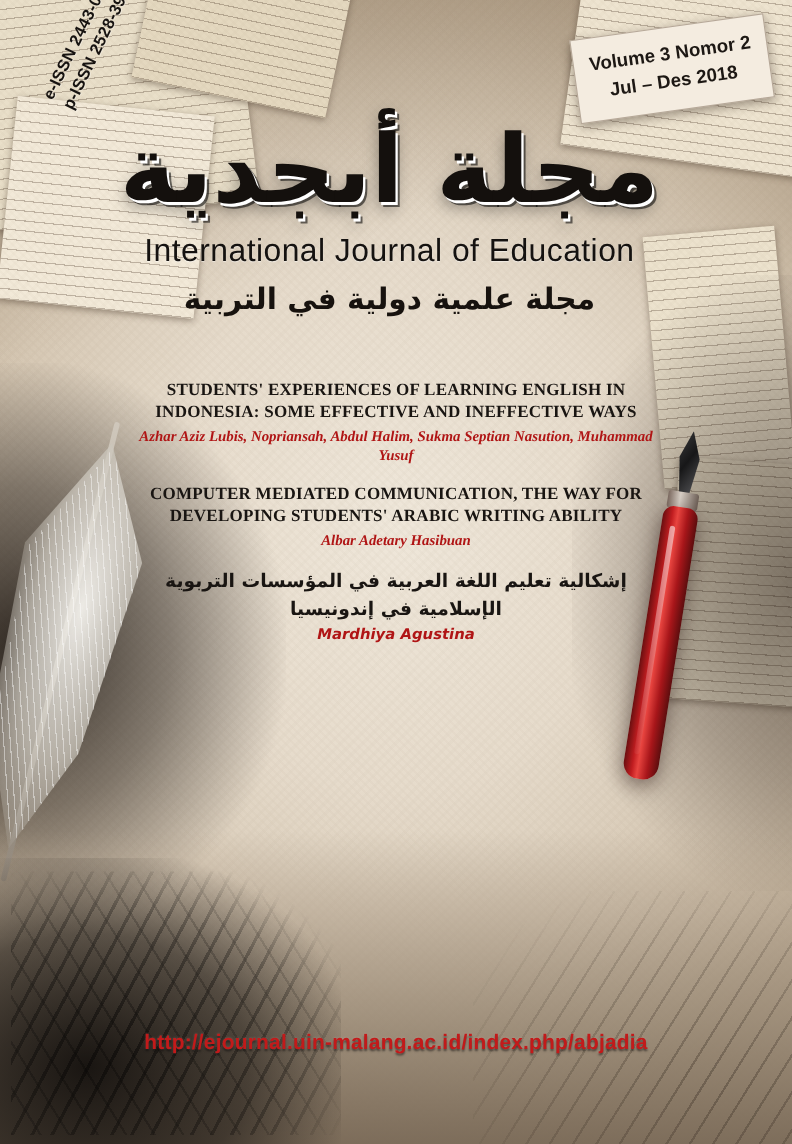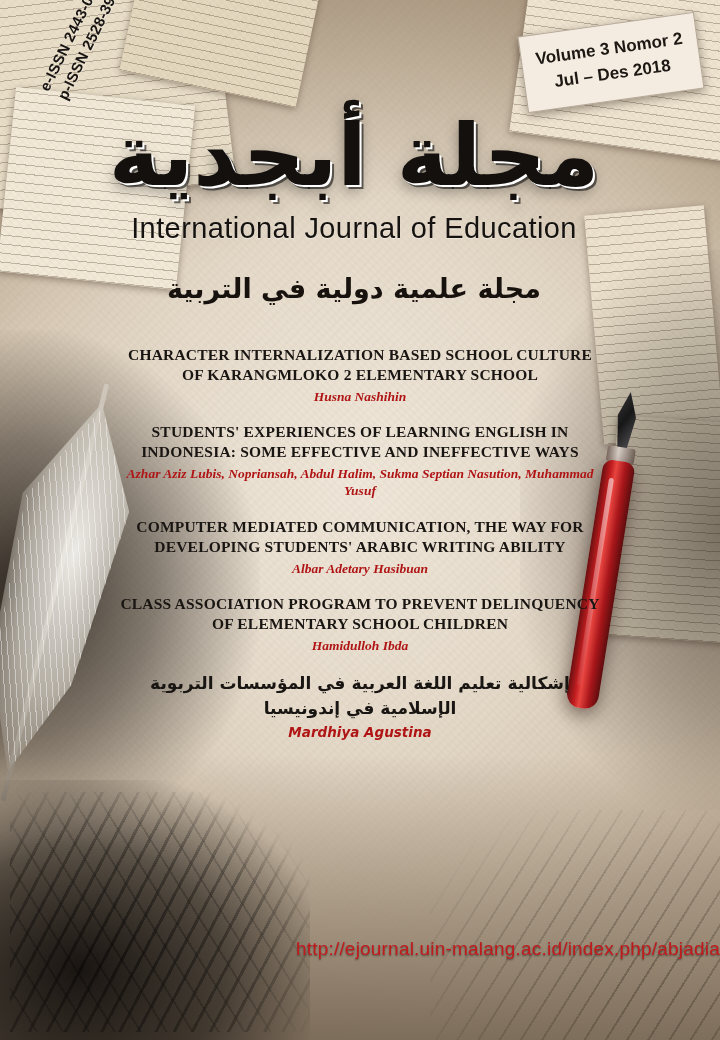--- a/index.html
+++ b/index.html
@@ -243,21 +243,21 @@
   }
   .journal-title {
     margin-top: 14px;
     font-family: "Liberation Sans", sans-serif;
     font-size: 29px;
     color: #151210;
     letter-spacing: .4px;
     text-shadow: 0 1px 1px rgba(255,255,255,0.5);
   }
   .journal-title-ar {
-    margin-top: 28px;
+    margin-top: 12px;
     font-family: "DejaVu Sans", sans-serif;
     direction: rtl;
     font-size: 27px;
     font-weight: bold;
     color: #17120e;
   }
 
   
   .articles {
     position: absolute;
@@ -293,23 +293,23 @@
   .article-authors.ar {
     font-family: "DejaVu Sans", sans-serif;
     font-style: italic;
   }
 
   
   .journal-url {
     position: absolute;
     left: 0; right: 0;
     top: 938px;
-    text-align: right;
+    text-align: center;
     font-family: "Liberation Sans", sans-serif;
-    font-weight: normal;
+    font-weight: bold;
     font-size: 19px;
     color: #c21a1a;
     text-shadow: 0 1px 2px rgba(0,0,0,0.55), 0 0 2px rgba(255,255,255,0.25);
     letter-spacing: .2px;
   }
 </style>
 </head>
 <body>
 
 <div class="cover">
@@ -351,39 +351,31 @@
   </div>
 
   <div class="masthead">
     <div class="logo-arabic">مجلة أبجدية</div>
     <div class="journal-title">International Journal of Education</div>
     <div class="journal-title-ar">مجلة علمية دولية في التربية</div>
   </div>
 
   <div class="articles">
 
-    <div class="article">
-      <div class="article-title">CHARACTER INTERNALIZATION BASED SCHOOL CULTURE OF KARANGMLOKO 2 ELEMENTARY SCHOOL</div>
-      <div class="article-authors">Husna Nashihin</div>
-    </div>
 
     <div class="article">
       <div class="article-title">STUDENTS' EXPERIENCES OF LEARNING ENGLISH IN INDONESIA: SOME EFFECTIVE AND INEFFECTIVE WAYS</div>
       <div class="article-authors">Azhar Aziz Lubis, Nopriansah, Abdul Halim, Sukma  Septian Nasution, Muhammad Yusuf</div>
     </div>
 
     <div class="article">
       <div class="article-title">COMPUTER MEDIATED COMMUNICATION, THE WAY FOR DEVELOPING STUDENTS' ARABIC WRITING ABILITY</div>
       <div class="article-authors">Albar Adetary Hasibuan</div>
     </div>
 
-    <div class="article">
-      <div class="article-title">CLASS ASSOCIATION PROGRAM TO PREVENT DELINQUENCY OF ELEMENTARY SCHOOL CHILDREN</div>
-      <div class="article-authors">Hamidulloh Ibda</div>
-    </div>
 
 
     <div class="article">
       <div class="article-title ar">إشكالية تعليم اللغة العربية في المؤسسات التربوية الإسلامية في إندونيسيا</div>
       <div class="article-authors ar">Mardhiya Agustina</div>
     </div>
 
   </div>
 
   <div class="calligraphy-band">

